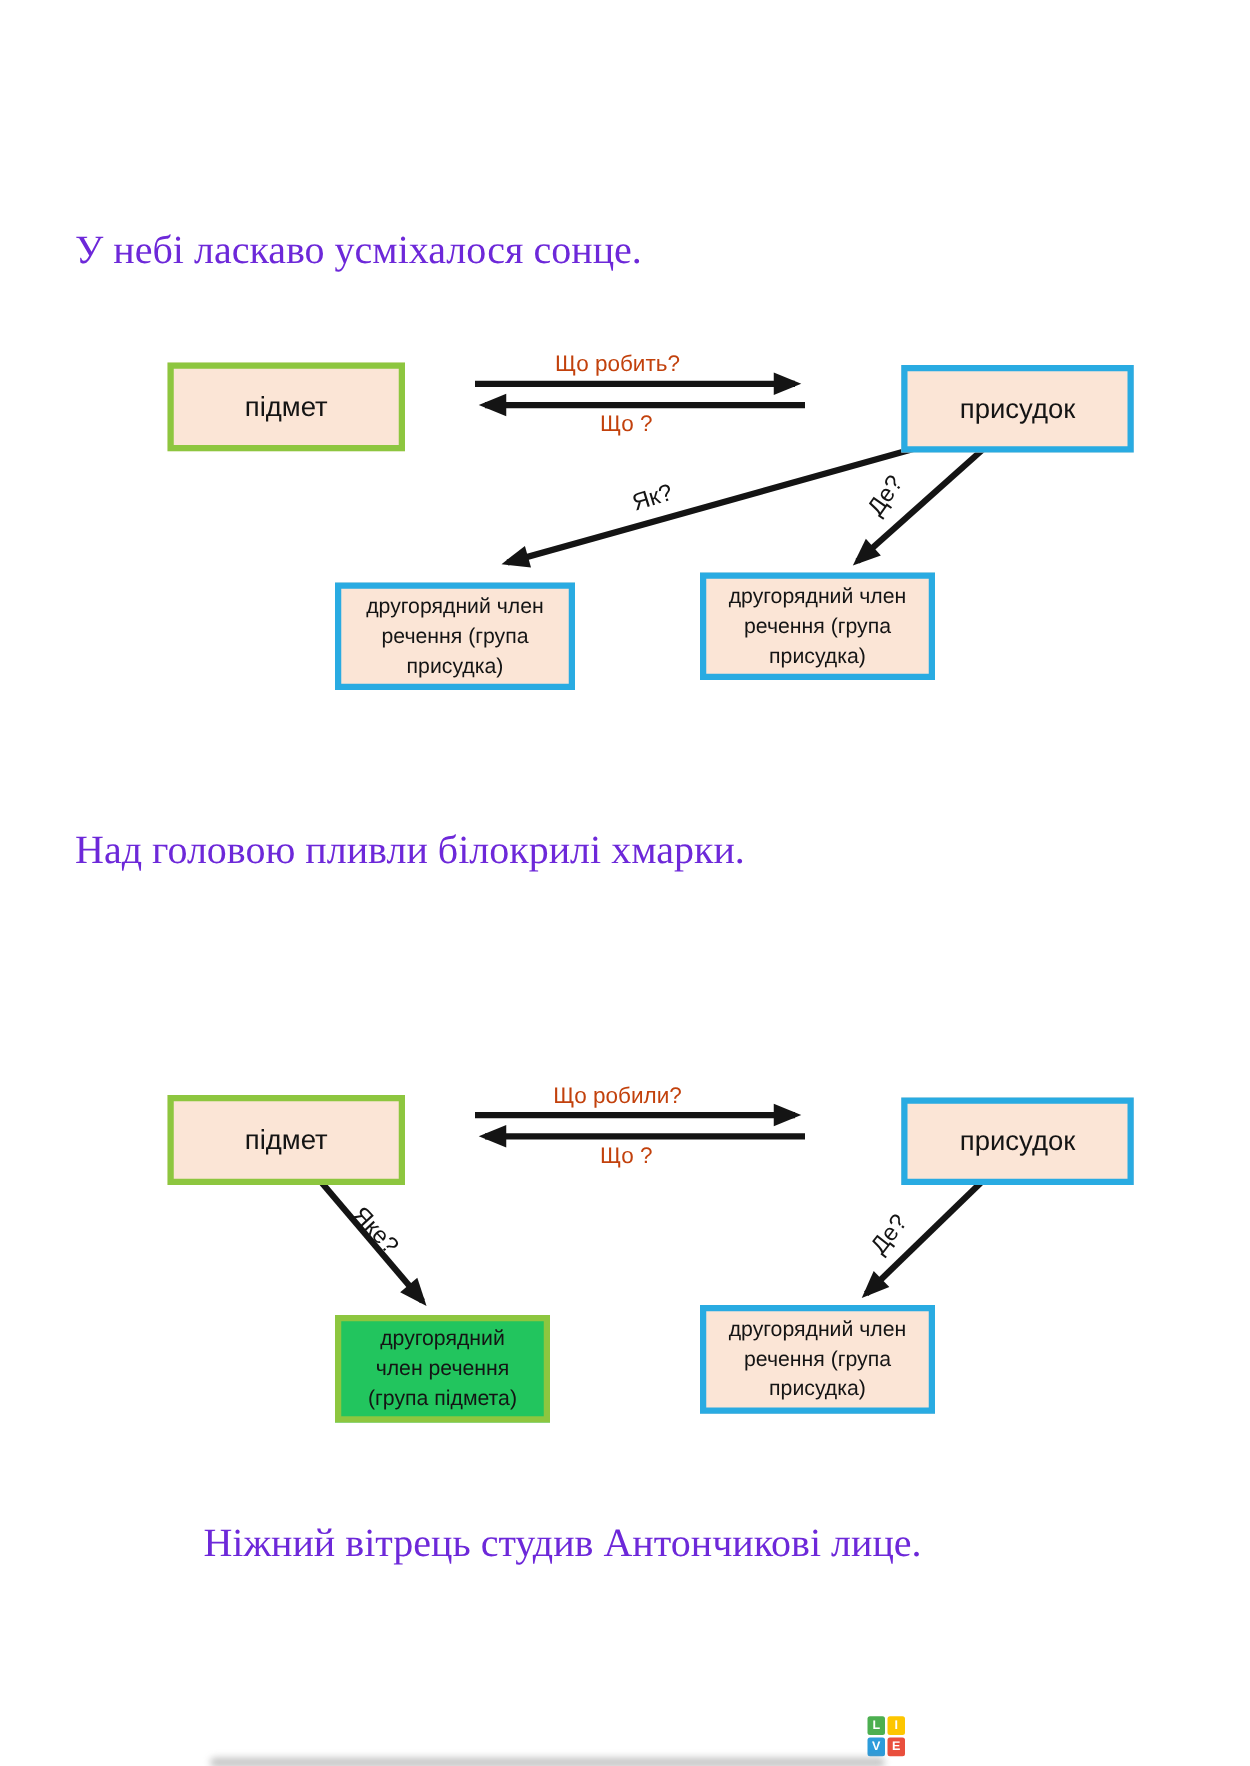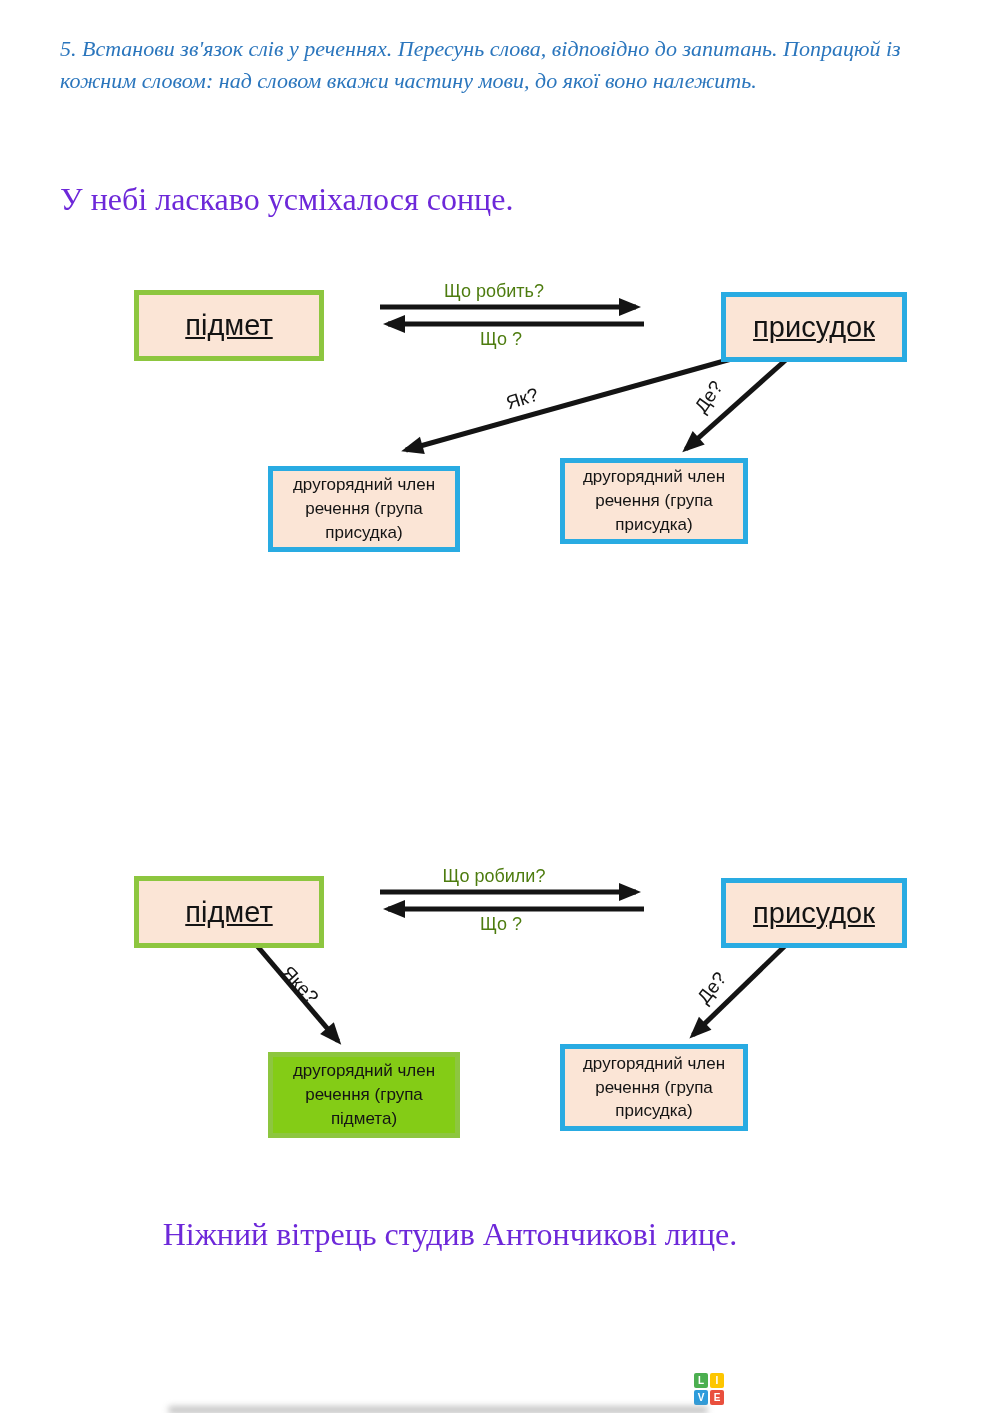--- a/index.html
+++ b/index.html
@@ -18,24 +18,24 @@
     font-size:32px;color:#6d28d9;line-height:1.2;
   }
   .sentence-3{width:780px;line-height:2.42;text-align:center;}
   .arrow-layer{position:absolute;left:0;top:0;width:1000px;height:1413px;pointer-events:none;}
   .box{
     position:absolute;box-sizing:border-box;
     background:#FBE5D6;border:5px solid #29ABE2;
     display:flex;align-items:center;justify-content:center;
     text-align:center;color:#141414;
   }
-  .box-main{font-size:29px;text-decoration:underline;}
+  .box-main{font-size:22px;}
   .box-small{font-size:17px;line-height:1.4;padding:6px 14px;}
   .q-label{
-    position:absolute;font-size:18px;color:#4d7c0f;
+    position:absolute;font-size:18px;color:#c2410c;
     width:200px;text-align:center;
   }
   .q-rot{
     position:absolute;font-size:19px;color:#141414;
     width:auto;transform-origin:center;white-space:nowrap;
   }
   .logo{
     position:absolute;left:694px;top:1373px;
     display:flex;align-items:center;gap:4px;cursor:pointer;
   }
@@ -54,24 +54,24 @@
   .bottom-smudge{
     position:absolute;left:168px;top:1406px;width:540px;height:8px;
     background:#8f8f8f;opacity:.5;filter:blur(3px);border-radius:4px;
   }
 </style>
 </head>
 <body>
 
 <div class="page">
 
-  <div class="instruction" style="color: rgb(43, 118, 189);">5. Встанови зв'язок слів у реченнях. Пересунь слова, відповідно до запитань. Попрацюй із кожним словом: над словом вкажи частину мови, до якої воно належить.</div>
 
   <div class="sentence" style="top:180px;">У небі ласкаво усміхалося сонце.</div>
 
+  <div class="sentence" style="top:660px;">Над головою пливли білокрилі хмарки.</div>
 
   <div class="sentence sentence-3" style="top:1196px;">Ніжний вітрець студив Антончикові лице.</div>
 
   <svg class="arrow-layer" viewBox="0 0 1000 1413">
     <defs>
       <marker id="ah" viewBox="0 0 24 20" markerWidth="24" markerHeight="20" refX="18" refY="10" orient="auto" markerUnits="userSpaceOnUse">
         <path d="M1,1 L23,10 L1,19 Z" fill="#141414"></path>
       </marker>
     </defs>
 
@@ -119,21 +119,21 @@
   </div>
 
   <div class="q-label" style="left:394px;top:866px;">Що робили?</div>
 
   <div class="q-label" style="left:401px;top:914px;">Що ?</div>
 
   <div class="q-rot" style="left:278px;top:974px;transform:rotate(47deg);">Яке?</div>
 
   <div class="q-rot" style="left:695px;top:977px;transform:rotate(-52deg);">Де?</div>
 
-  <div class="box box-small" style="left: 268px; top: 1052px; width: 192px; height: 86px; border-color: rgb(141, 198, 63); background: #84cc16;">
+  <div class="box box-small" style="left: 268px; top: 1052px; width: 172px; height: 86px; border-color: rgb(141, 198, 63); background: #22c55e;">
     <span>другорядний член речення (група підмета)</span>
   </div>
 
   <div class="box box-small" style="left: 560px; top: 1044px; width: 188px; height: 87px; border-color: rgb(41, 171, 226); background: rgb(251, 229, 214);">
     <span>другорядний член речення (група присудка)</span>
   </div>
 
   <div class="logo">
     <div class="logo-tiles">
       <div class="logo-tile" style="background: rgb(76, 175, 80);">L</div>

